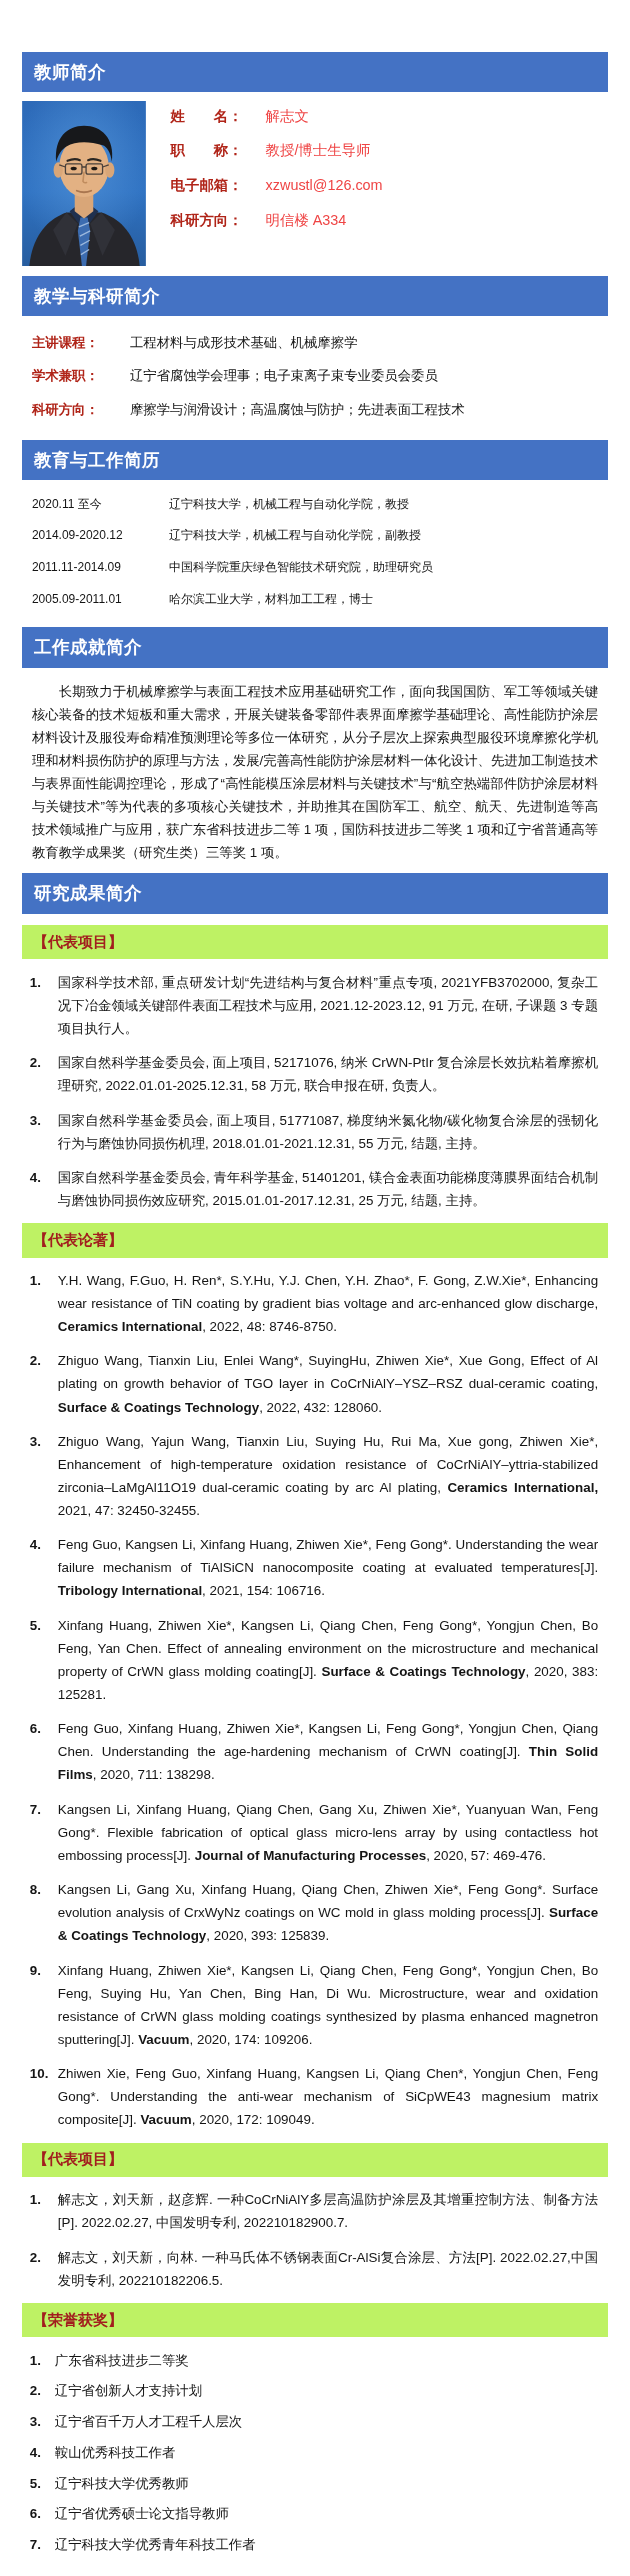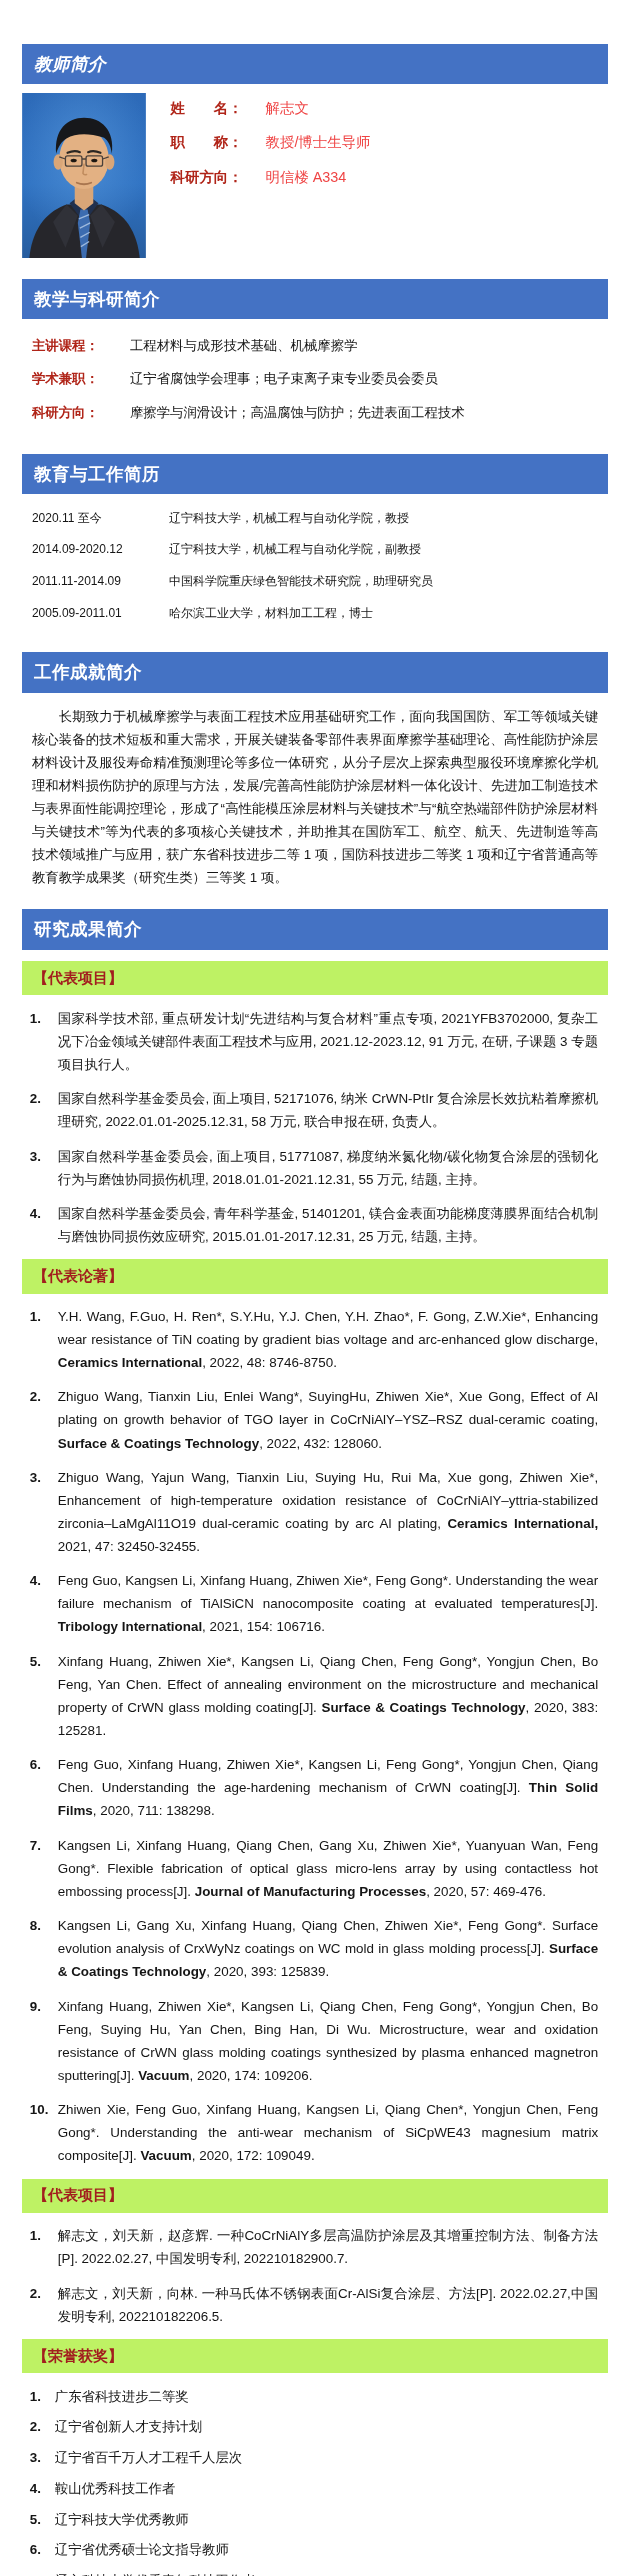--- a/index.html
+++ b/index.html
@@ -11,24 +11,24 @@
   }
   .page{padding:36px 21.6px 36px 21.6px;}
 
   .banner{
     background:#4472C4;
     color:#ffffff;
     font-size:17.5px;
     font-weight:700;
     line-height:1.3;
     padding:8.8px 12.4px;
-    margin-top:16px;
+    margin-top:5px;
     letter-spacing:0.5px;
   }
-  .banner.first{margin-top:8px;font-style:italic;}
+  .banner.first{margin-top:16px;}
 
   
   .profile{display:flex;gap:25px;padding:8.2px 0 5.2px 0;}
   .photo-frame{width:124px;height:165px;flex:none;overflow:hidden;}
   .photo-frame svg{display:block;width:100%;height:100%;}
   .fields{flex:1;padding-top:6.2px;}
   .frow{display:flex;font-size:14.4px;line-height:1.3;margin-bottom:16px;}
   .flabel{color:#B02418;font-weight:700;width:95px;flex:none;white-space:pre;}
   .fvalue{color:#ef4444;}
 
@@ -128,20 +128,24 @@
     <div class="fields">
       <div class="frow">
         <span class="flabel">姓　　名：</span>
         <span class="fvalue">解志文</span>
       </div>
       <div class="frow">
         <span class="flabel">职　　称：</span>
         <span class="fvalue">教授/博士生导师</span>
       </div>
       <div class="frow">
+        <span class="flabel">电子邮箱：</span>
+        <span class="fvalue">xzwustl@126.com</span>
+      </div>
+      <div class="frow">
         <span class="flabel">科研方向：</span>
         <span class="fvalue">明信楼 A334</span>
       </div>
     </div>
   </div>
 
   <div class="banner">教学与科研简介</div>
   <div class="kv">
     <div class="kvrow">
       <span class="kvlabel">主讲课程：</span>

